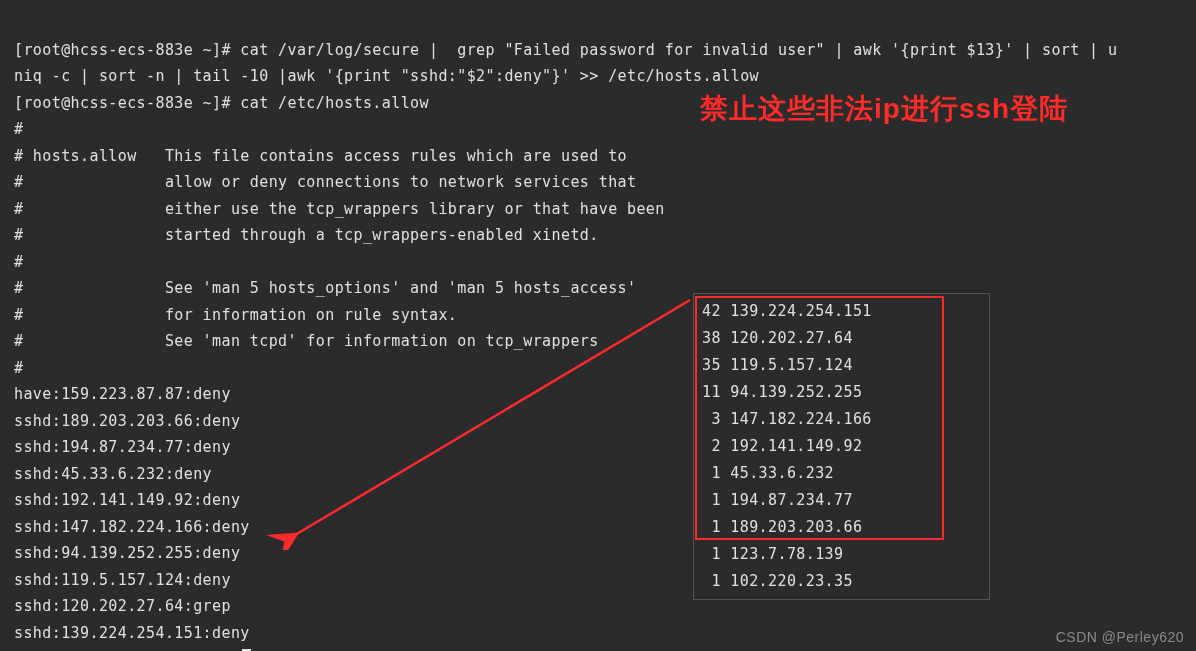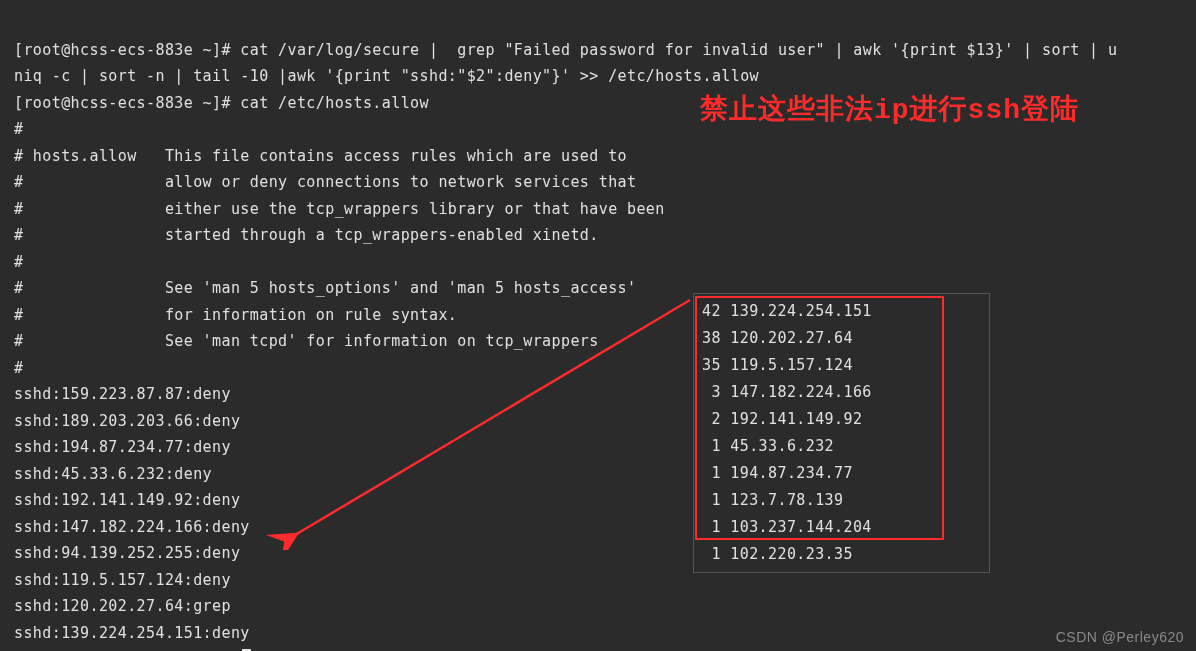--- a/index.html
+++ b/index.html
@@ -1,17 +1,17 @@
 <!DOCTYPE html>
 <html><head>
 <meta charset="utf-8">
 <style>
   html,body{margin:0;padding:0;width:1196px;height:651px;background:#2b2b2b;overflow:hidden;font-family:Consolas,Menlo,monospace;font-size:15px;color:#e0e0e0;letter-spacing:.4px}
   .term{position:absolute;left:14px;top:10px;line-height:26.5px;white-space:pre}
-  .annot{position:absolute;left:700px;top:90px;color:#ff2a2a;font-family:Liberation Mono, monospace;font-size:28px;font-weight:600;letter-spacing:1px}
+  .annot{position:absolute;left:700px;top:90px;color:#ff2a2a;font-family:Liberation Sans, sans-serif;font-size:28px;font-weight:600;letter-spacing:1px}
   .ipbox{position:absolute;left:693px;top:293px;width:295px;border:1px solid #555;background:#2b2b2b;padding:4px 0 4px 0}
   .ipbox .row{line-height:27px;white-space:pre;padding-left:8px}
   .redframe{position:absolute;left:695px;top:296px;width:245px;height:240px;border:2px solid #ff2a2a;pointer-events:none}
   .cursor{display:inline-block;width:9px;height:18px;background:#e0e0e0;vertical-align:-3px;margin-left:2px}
   .watermark{position:absolute;right:12px;bottom:6px;color:#8a8a8a;font-size:14px;font-family:Liberation Sans, sans-serif;letter-spacing:.5px}
   svg.arrow{position:absolute;left:180px;top:250px;pointer-events:none}
 </style>
 </head>
 <body>
 
@@ -22,45 +22,46 @@
 <span>#</span>
 <span># hosts.allow   This file contains access rules which are used to</span>
 <span>#               allow or deny connections to network services that</span>
 <span>#               either use the tcp_wrappers library or that have been</span>
 <span>#               started through a tcp_wrappers-enabled xinetd.</span>
 <span>#</span>
 <span>#               See 'man 5 hosts_options' and 'man 5 hosts_access'</span>
 <span>#               for information on rule syntax.</span>
 <span>#               See 'man tcpd' for information on tcp_wrappers</span>
 <span>#</span>
-<span>sshd:159.223.87.87:deny</span>
+<span>have:159.223.87.87:deny</span>
 <span>sshd:189.203.203.66:deny</span>
 <span>sshd:194.87.234.77:deny</span>
 <span>sshd:45.33.6.232:deny</span>
 <span>sshd:192.141.149.92:deny</span>
 <span>sshd:147.182.224.166:deny</span>
 <span>sshd:94.139.252.255:deny</span>
 <span>sshd:119.5.157.124:deny</span>
 <span>sshd:120.202.27.64:grep</span>
 <span>sshd:139.224.254.151:deny</span>
 <span>[root@hcss-ecs-883e ~]# </span><span class="cursor"></span>
 </div>
 
 <div class="annot">禁止这些非法ip进行ssh登陆</div>
 
 <div class="ipbox">
   <div class="row"><span>42</span> <span>139.224.254.151</span></div>
   <div class="row"><span>38</span> <span>120.202.27.64</span></div>
   <div class="row"><span>35</span> <span>119.5.157.124</span></div>
+  <div class="row"><span>11</span> <span>94.139.252.255</span></div>
   <div class="row"><span> 3</span> <span>147.182.224.166</span></div>
   <div class="row"><span> 2</span> <span>192.141.149.92</span></div>
   <div class="row"><span> 1</span> <span>45.33.6.232</span></div>
   <div class="row"><span> 1</span> <span>194.87.234.77</span></div>
+  <div class="row"><span> 1</span> <span>189.203.203.66</span></div>
   <div class="row"><span> 1</span> <span>123.7.78.139</span></div>
-  <div class="row"><span> 1</span> <span>103.237.144.204</span></div>
   <div class="row"><span> 1</span> <span>102.220.23.35</span></div>
 </div>
 
 <div class="redframe"></div>
 
 <svg class="arrow" width="520" height="300">
   <defs>
     <marker id="ah" markerWidth="14" markerHeight="12" refX="2" refY="6" orient="auto">
       <path d="M12,0 L0,6 L12,12 L7,6 Z" fill="#ff2a2a"></path>
     </marker>

